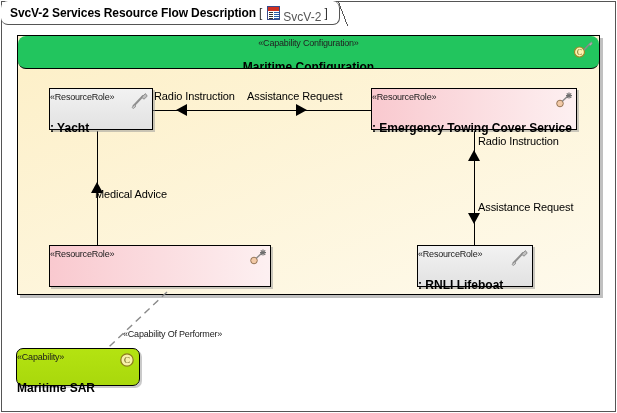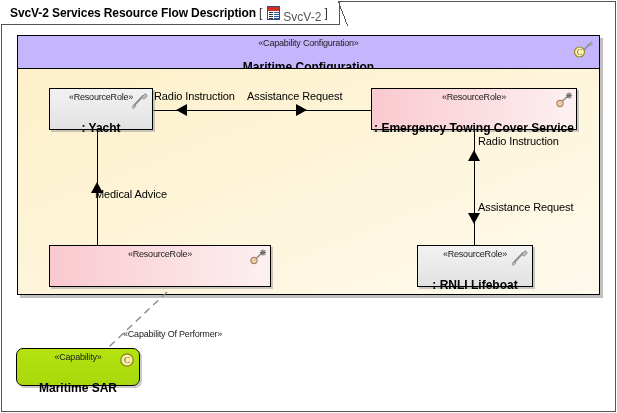--- a/index.html
+++ b/index.html
@@ -40,20 +40,21 @@
     top: 1px;
     height: 24px;
     padding: 0 8px 0 9px;
     display: flex;
     align-items: center;
     background: #ffffff;
     border-right: 1px solid #555555;
     border-bottom: 1px solid #555555;
     box-sizing: border-box;
     white-space: nowrap;
+    border-radius: 7px;
   }
   #title-tab:after {
     content: "";
     position: absolute;
     right: -9px;
     top: -1px;
     width: 10px;
     height: 26px;
     background:
       linear-gradient(to bottom left, transparent 0 49%, #555555 49% 54%, transparent 54% 100%);
@@ -115,24 +116,25 @@
     height: 260px;
     background: #fdf3d2;
     border: 1px solid #000000;
     box-sizing: border-box;
     box-shadow: 3px 3px 0 rgba(140,140,140,0.55);
   }
   #capability-config-header {
     position: absolute;
     left: 0; top: 0; right: 0;
     height: 33px;
-    background: #c4b5fd;
+    background: #22c55e;
     border-bottom: 1px solid #000000;
     box-sizing: border-box;
     text-align: center;
+    border-radius: 8px;
   }
   .cc-stereo {
     display: block;
     font-size: 9px;
     color: #222222;
     margin-top: 2px;
     letter-spacing: -0.2px;
   }
   .cc-name {
     display: block;
@@ -158,21 +160,20 @@
     width: 20px;
     height: 18px;
   }
 
   
   .node {
     position: absolute;
     border: 1px solid #000000;
     box-sizing: border-box;
     box-shadow: 2px 2px 0 rgba(150,150,150,0.5);
-    text-align: center;
     overflow: visible;
   }
   .node .stereo {
     display: block;
     font-size: 9px;
     color: #1a1a1a;
     margin-top: 3px;
     letter-spacing: -0.2px;
   }
   .node .nname {

